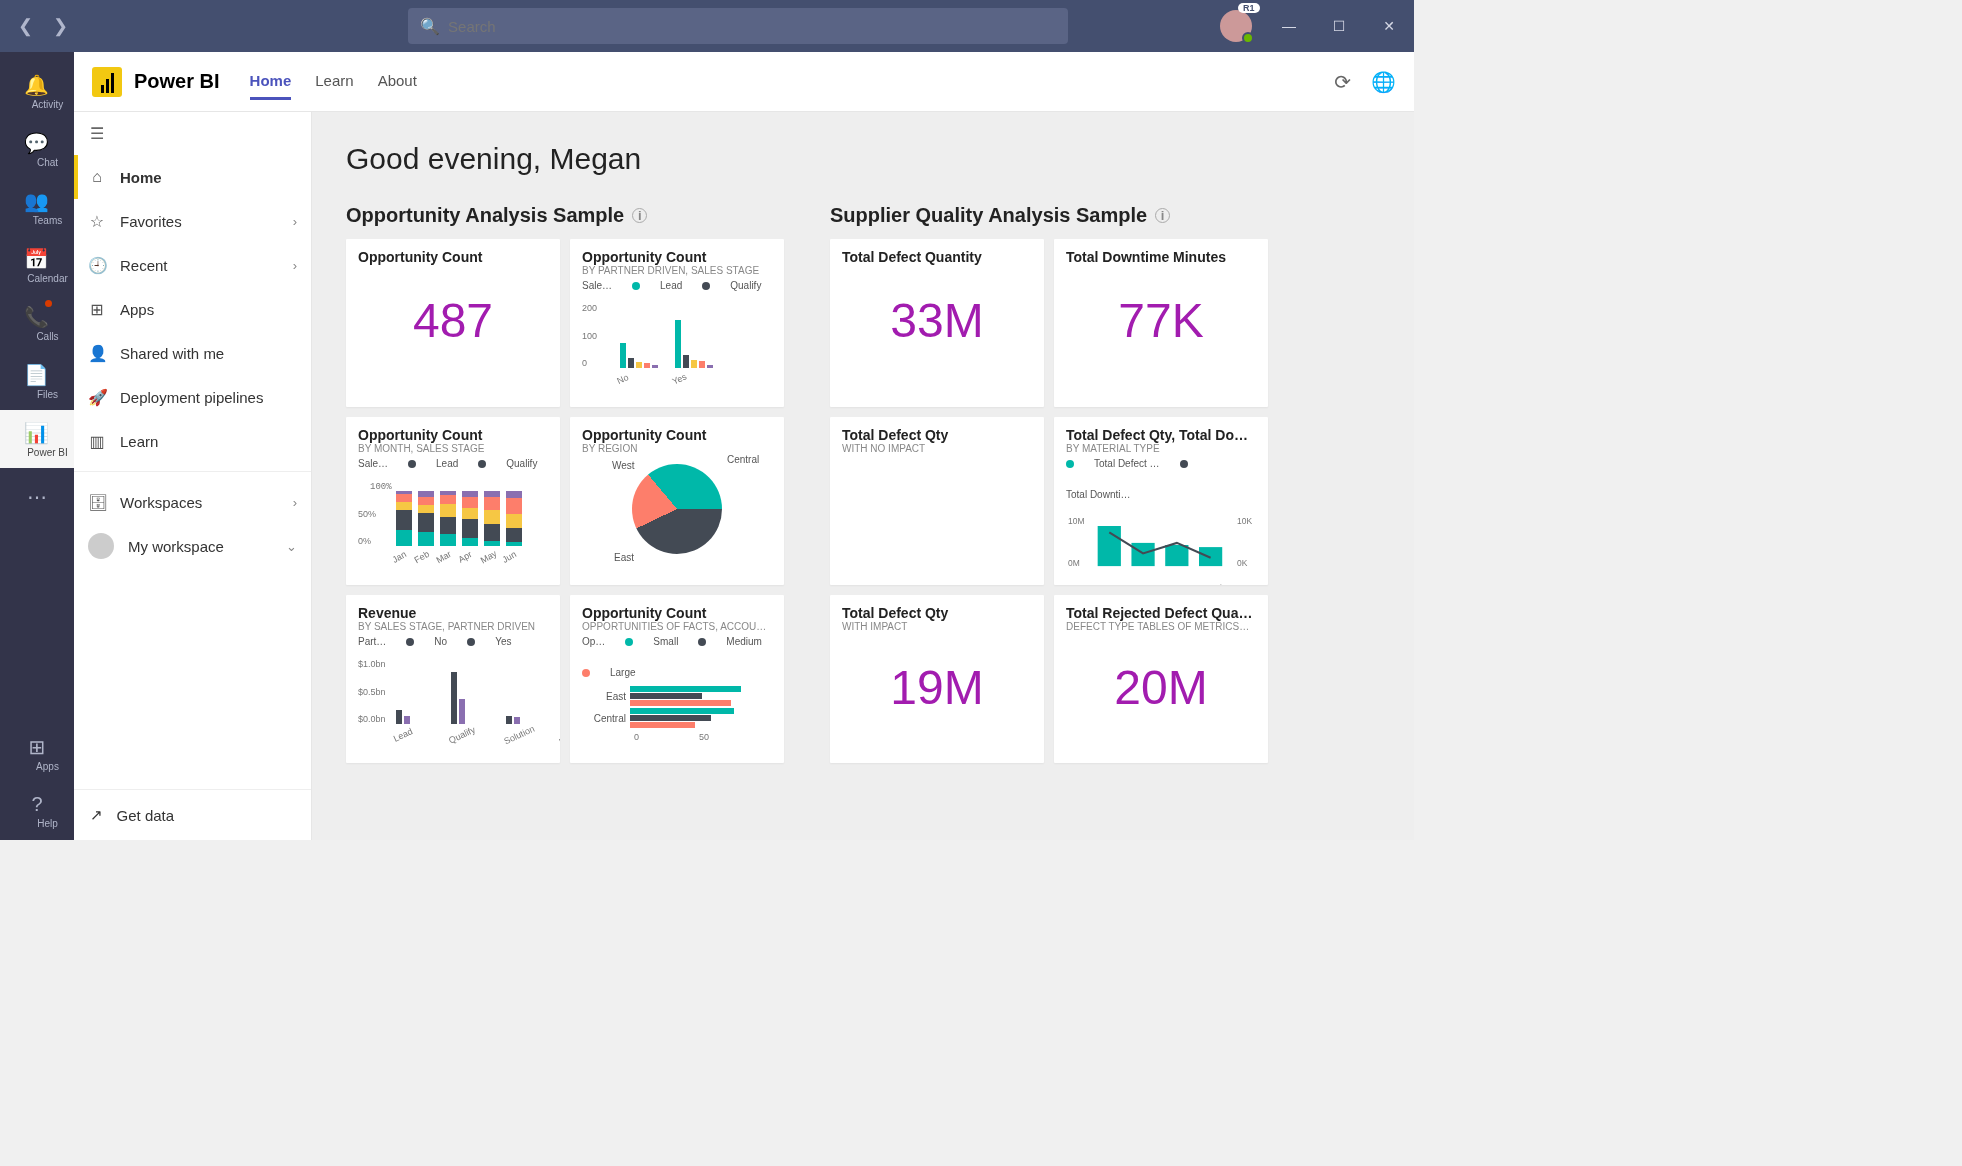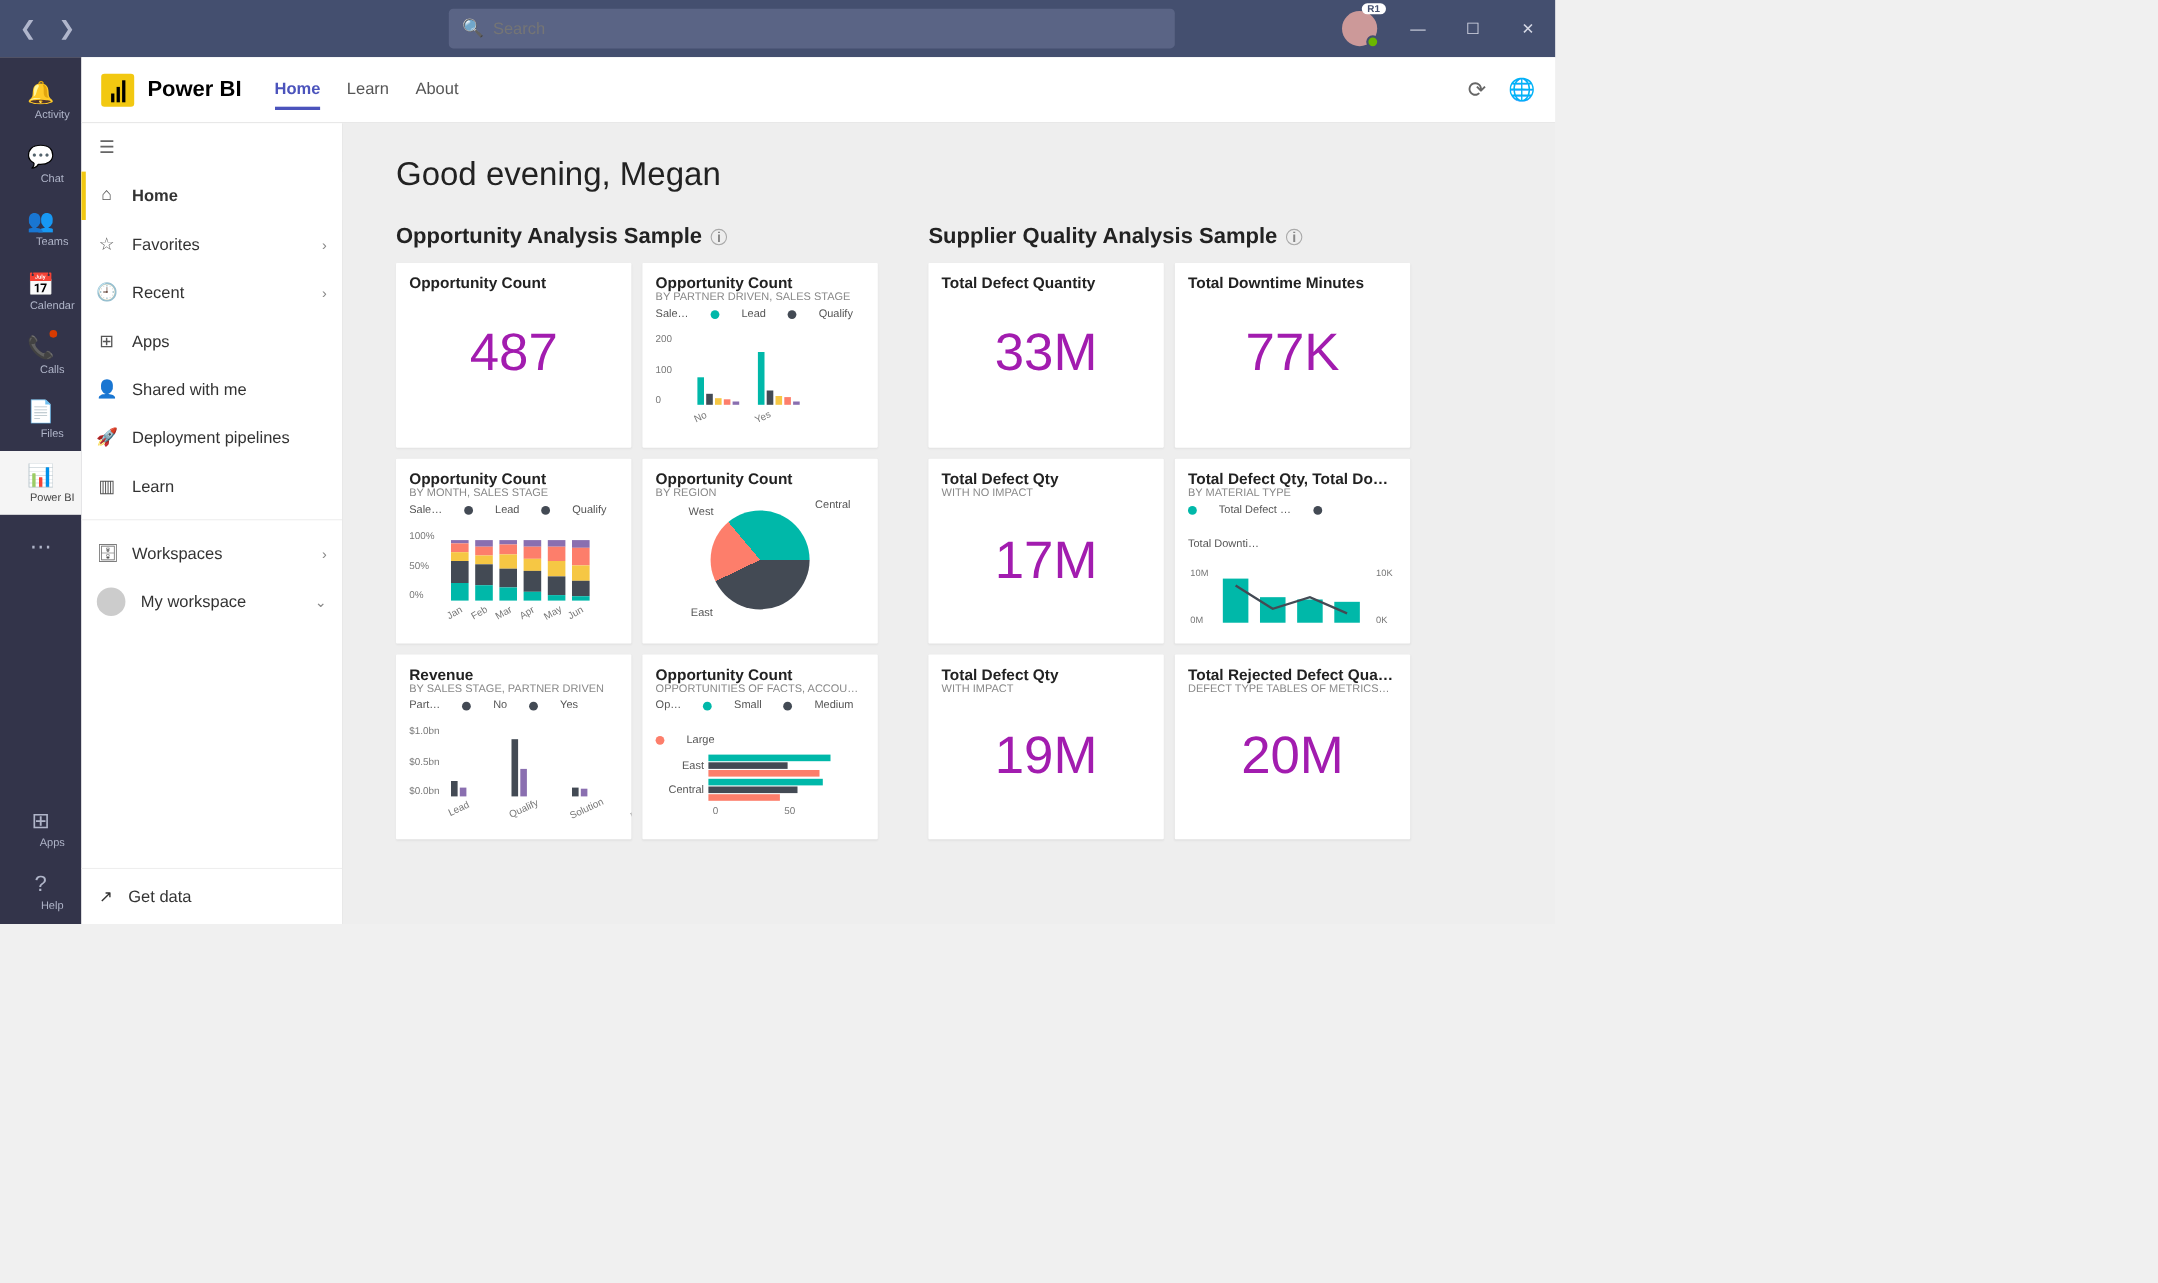--- a/index.html
+++ b/index.html
@@ -47,21 +47,21 @@
 .nav-list { list-style: none; }
 .nav-li { display: flex; align-items: center; height: 44px; padding: 0 14px; font-size: 15px; color: #333; gap: 14px; cursor: pointer; }
 .nav-li.active { border-left: 4px solid #f2c811; padding-left: 10px; font-weight: 600; background: #fff; }
 .nav-li .chev { margin-left: auto; color: #888; font-size: 13px; }
 .nav-icon { width: 18px; text-align: center; color: #555; font-size: 16px; }
 .nav-sep { height: 1px; background: #eee; margin: 8px 0; }
 .ws-avatar { width: 26px; height: 26px; border-radius: 50%; background: #ccc; }
 .get-data { margin-top: auto; padding: 16px; display: flex; align-items: center; gap: 14px; font-size: 15px; color: #333; border-top: 1px solid #eee; }
 
 
-.canvas { flex: 1; background: #eeeeee; padding: 30px 48px; overflow: auto; }
+.canvas { flex: 1; background: #eeeeee; padding: 30px 34px; overflow: auto; }
 .greeting { font-size: 30px; font-weight: 400; color: #222; margin-bottom: 28px; }
 .sections { display: flex; gap: 46px; }
 .section { }
 .sec-title { font-size: 20px; font-weight: 600; color: #222; margin-bottom: 12px; display: flex; align-items: center; gap: 8px; }
 .info-ic { font-size: 13px; color: #888; border: 1px solid #aaa; border-radius: 50%; width: 15px; height: 15px; display: inline-flex; align-items: center; justify-content: center; }
 .tile-grid { display: grid; grid-template-columns: 214px 214px; gap: 10px; }
 .tile { background: #fff; border-radius: 1px; padding: 10px 12px; height: 168px; box-shadow: 0 1px 2px rgba(0,0,0,0.05); overflow: hidden; }
 .tile-title { font-size: 14px; font-weight: 600; color: #222; }
 .tile-sub { font-size: 10px; color: #888; text-transform: uppercase; }
 .big-num { font-size: 48px; font-weight: 300; text-align: center; margin-top: 28px; color: #a21caf; }
@@ -275,21 +275,21 @@
                   <div class="legend">
                     <span>Sale…</span>
                     <span class="dot" style="background:#434a54"></span>
                     <span>Lead</span>
                     <span class="dot" style="background:#434a54"></span>
                     <span>Qualify</span>
                   </div>
                   <div class="chart-body">
                     <span class="axis-lbl" style="left: 0px; bottom: 18px;">0%</span>
                     <span class="axis-lbl" style="left: 0px; bottom: 45px;">50%</span>
-                    <span class="axis-lbl" style="left: 0px; bottom: 72px;">100%</span>
+                    <span class="axis-lbl" style="left: 12px; bottom: 72px; font-family: Liberation Mono, monospace;">100%</span>
                     <div class="stacked-col" style="position: absolute; bottom: 18px; left: 38px; height: 55px;">
                       <div style="background: rgb(0, 184, 169); height: 16.5px;"></div>
                       <div style="background: rgb(67, 74, 84); height: 19.25px;"></div>
                       <div style="background: rgb(246, 199, 68); height: 8.25px;"></div>
                       <div style="background: rgb(253, 126, 107); height: 8.25px;"></div>
                       <div style="background: rgb(138, 111, 176); height: 2.75px;"></div>
                     </div>
                     <span class="cat-lbl" style="left: 34px; bottom: 2px; transform: rotate(-30deg);">Jan</span>
                     <div class="stacked-col" style="position: absolute; bottom: 18px; left: 60px; height: 55px;">
                       <div style="background: rgb(0, 184, 169); height: 13.75px;"></div>
@@ -423,21 +423,20 @@
                   <div class="tile-title">Total Defect Quantity</div>
                   <div class="big-num">33M</div>
                 </div>
                 <div class="tile">
                   <div class="tile-title">Total Downtime Minutes</div>
                   <div class="big-num">77K</div>
                 </div>
                 <div class="tile">
                   <div class="tile-title">Total Defect Qty</div>
                   <div class="tile-sub">WITH NO IMPACT</div>
-                  <div class="big-num">17M</div>
                 </div>
                 <div class="tile">
                   <div class="tile-title">Total Defect Qty, Total Do…</div>
                   <div class="tile-sub">BY MATERIAL TYPE</div>
                   <div class="legend">
                     <span class="dot" style="background:#00b8a9"></span>
                     <span>Total Defect …</span>
                     <span class="dot" style="background:#434a54"></span>
                     <span>Total Downti…</span>
                   </div>

